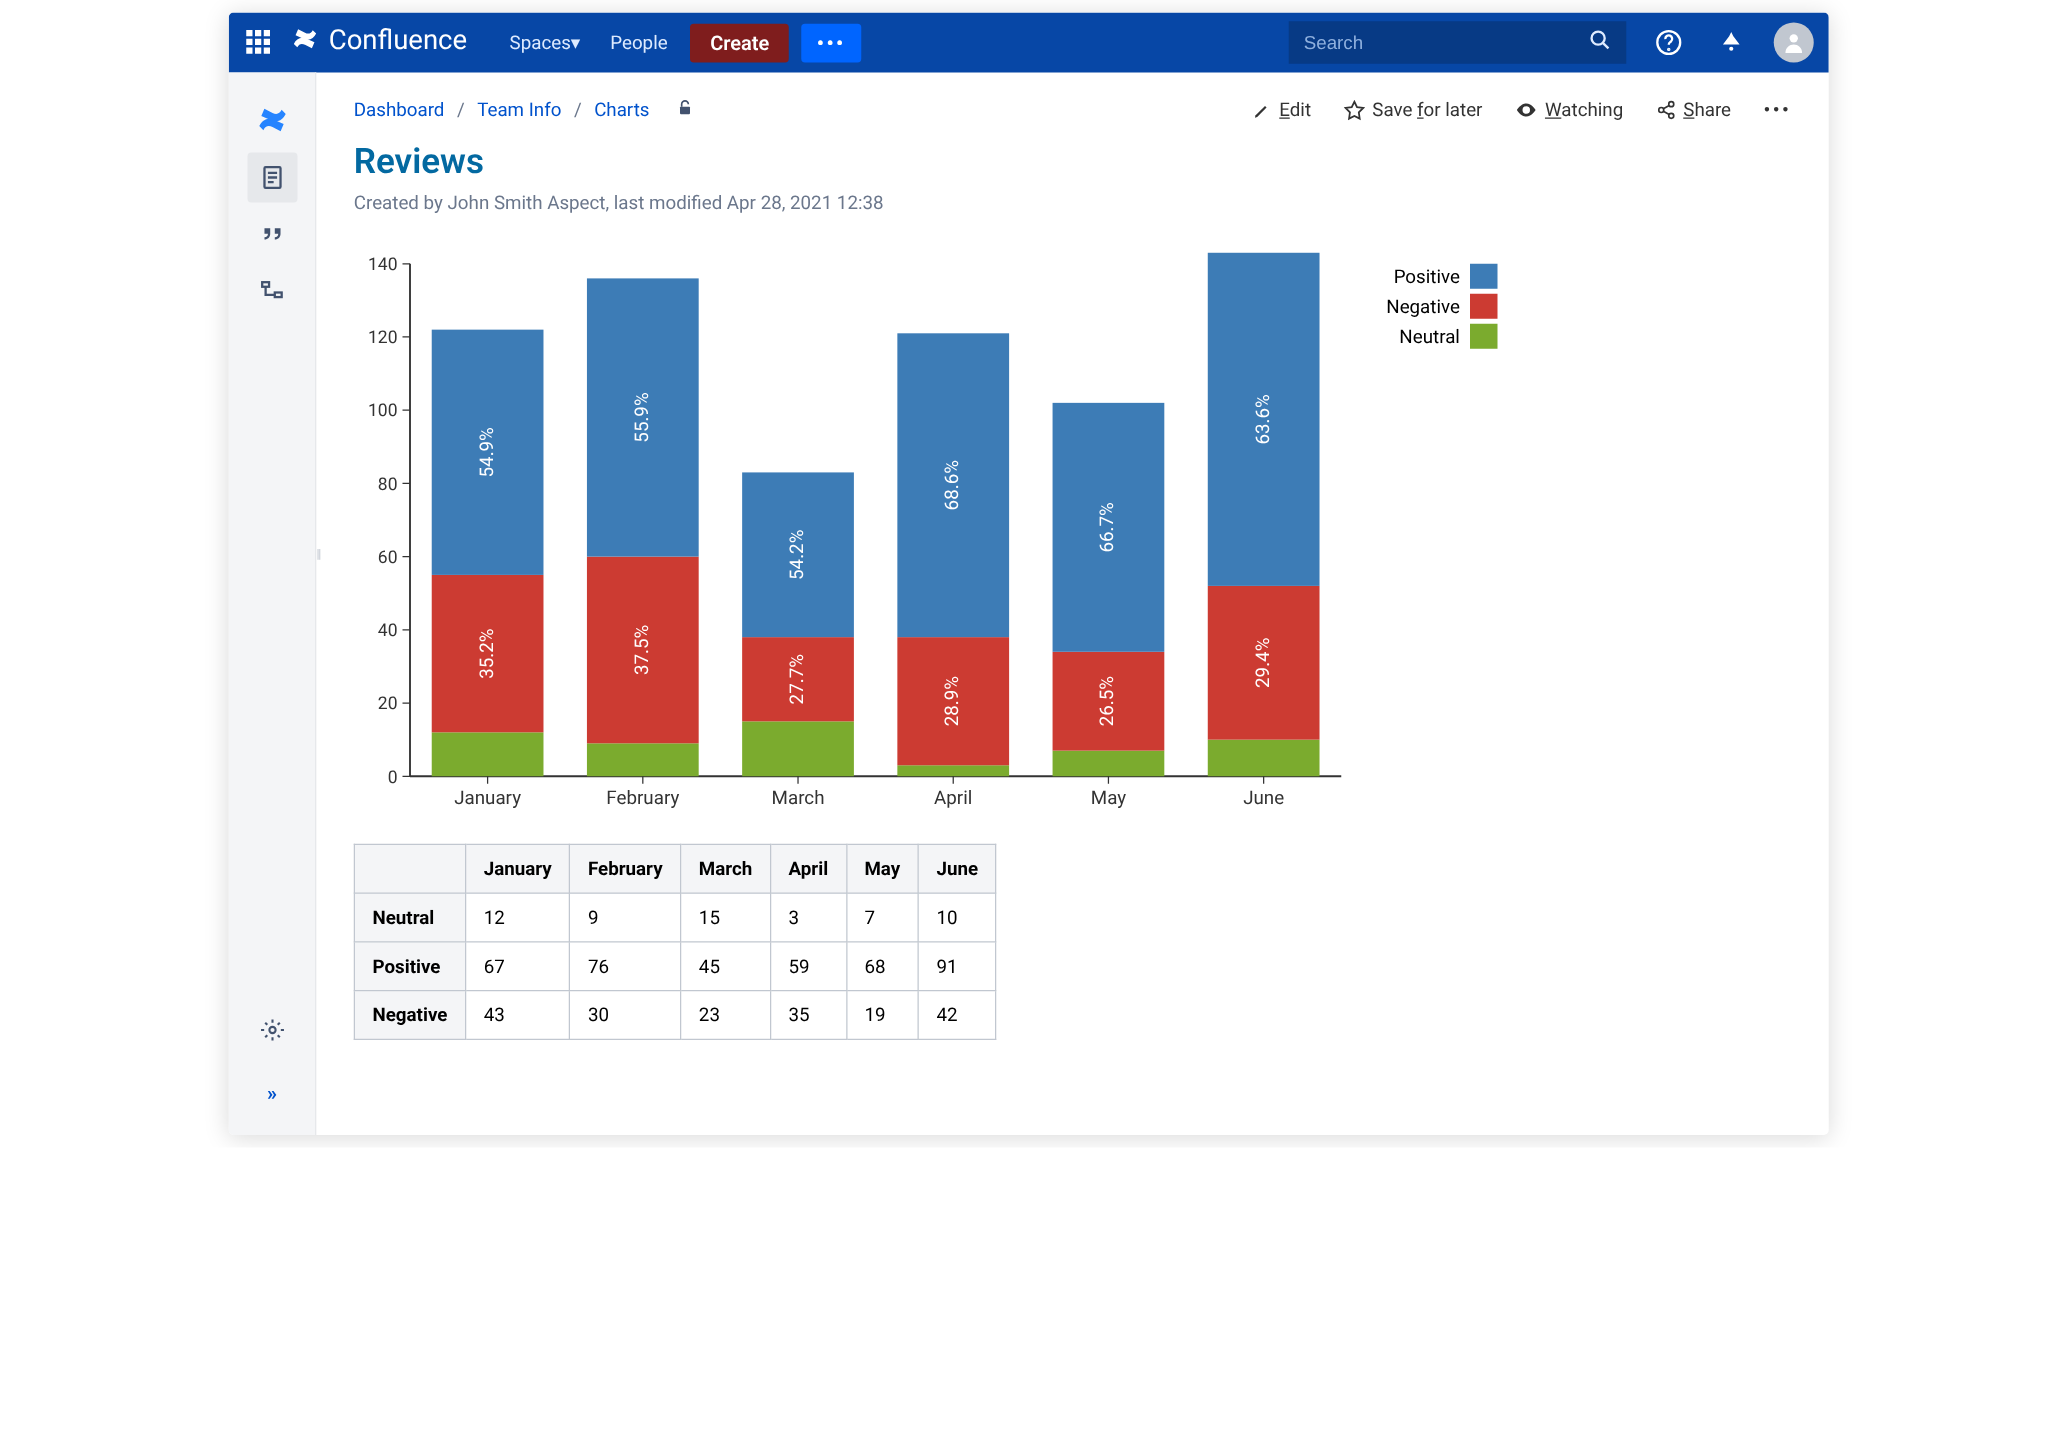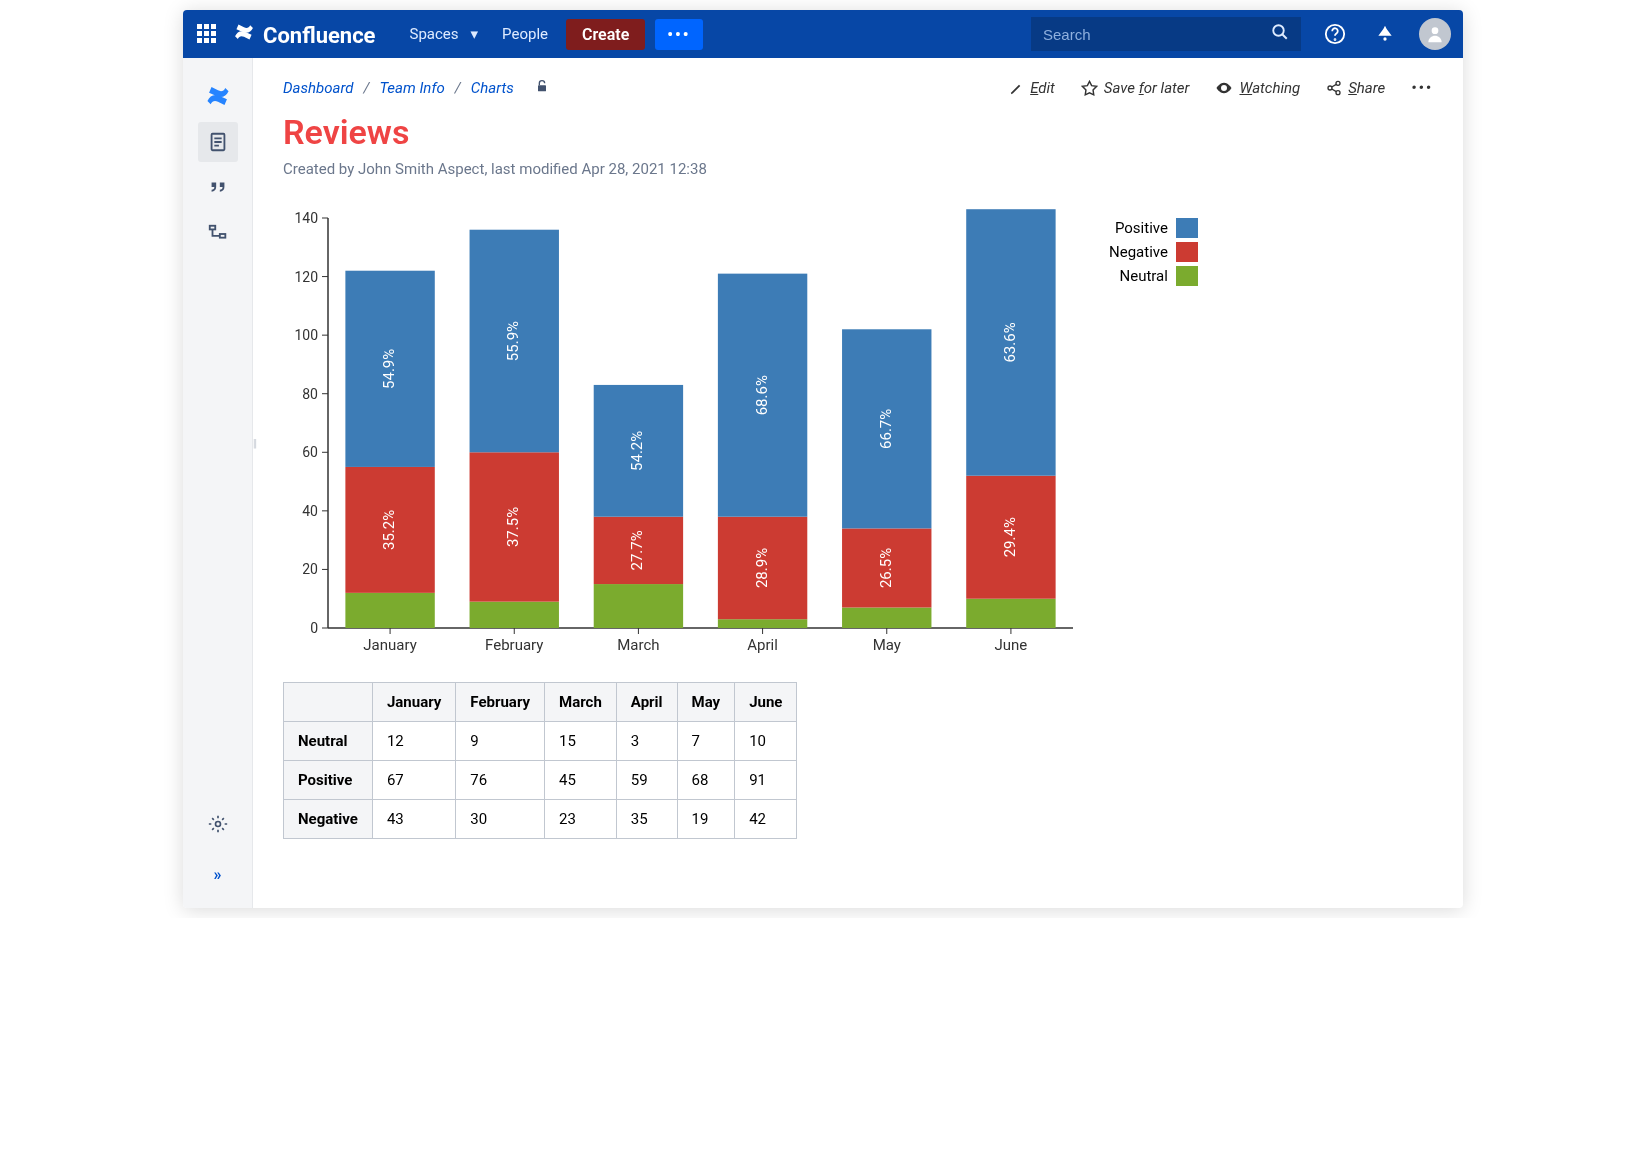--- a/index.html
+++ b/index.html
@@ -4,24 +4,24 @@
 <style>
 * { box-sizing: border-box; margin: 0; padding: 0; }
 body { font-family: -apple-system, BlinkMacSystemFont, "Segoe UI", Roboto, Arial, sans-serif; background: #fff; }
 
 .app { width: 1280px; margin: 10px auto; box-shadow: 0 2px 20px rgba(0,0,0,0.15); border-radius: 4px; overflow: hidden; background: #fff; }
 
 
 .topnav { background: #0747a6; height: 48px; display: flex; align-items: center; color: #fff; padding: 0 12px; gap: 8px; }
 .topnav .apps-icon { width: 24px; height: 24px; display: grid; grid-template-columns: repeat(3,5px); grid-template-rows: repeat(3,5px); gap: 2px; padding: 2px; cursor: pointer; }
 .topnav .apps-icon span { background: #fff; }
-.topnav .logo { display: flex; align-items: flex-end; gap: 8px; font-size: 22px; font-weight: 700; margin-left: 6px; cursor: pointer; }
+.topnav .logo { display: flex; align-items: flex-start; gap: 8px; font-size: 22px; font-weight: 400; margin-left: 6px; cursor: pointer; }
 .topnav .logo-mark svg { width: 22px; height: 22px; }
 .topnav .menu { display: flex; align-items: center; gap: 4px; margin-left: 16px; }
-.topnav .menu-item { padding: 6px 10px; color: #deebff; font-size: 15px; cursor: pointer; display: flex; align-items: center; gap: 12px; }
+.topnav .menu-item { padding: 6px 10px; color: #deebff; font-size: 15px; cursor: pointer; display: flex; align-items: center; gap: 0; }
 .topnav .create-btn { background: #7f1d1d; padding: 6px 16px; border-radius: 3px; font-weight: 600; cursor: pointer; margin-left: 4px; }
 .topnav .more-btn { background: #0065ff; padding: 6px 12px; border-radius: 3px; cursor: pointer; margin-left: 6px; font-weight: bold; letter-spacing: 2px; }
 .topnav .spacer { flex: 1; }
 .topnav .search { background: #073a85; height: 34px; width: 270px; display: flex; align-items: center; padding: 0 12px; color: #8fb0de; }
 .topnav .search input { background: transparent; border: none; outline: none; color: #fff; font-size: 15px; flex: 1; }
 .topnav .search input::placeholder { color: #8fb0de; }
 .topnav .icon-btn { width: 32px; height: 32px; border-radius: 50%; display: flex; align-items: center; justify-content: center; cursor: pointer; margin-left: 10px; }
 .topnav .avatar { background: #c1c7d0; }
 
 .body { display: flex; min-height: 850px; }
@@ -29,29 +29,29 @@
 
 .sidebar { width: 70px; background: #f4f5f7; border-right: 1px solid #e6e8eb; display: flex; flex-direction: column; align-items: center; padding-top: 18px; gap: 6px; position: relative; }
 .sidebar .sb-item { width: 40px; height: 40px; display: flex; align-items: center; justify-content: center; border-radius: 3px; cursor: pointer; color: #42526e; }
 .sidebar .sb-item.active { background: #e6e8eb; }
 .sidebar .sb-logo svg { width: 26px; height: 26px; }
 .sidebar .sb-bottom { position: absolute; bottom: 14px; display: flex; flex-direction: column; gap: 10px; align-items: center; }
 .sidebar .drag-handle { position: absolute; right: -4px; top: 380px; color: #c1c7d0; font-size: 10px; letter-spacing: -1px; }
 
 
 .main { flex: 1; padding: 20px 30px; }
-.breadcrumb-row { display: flex; align-items: center; font-style: italic; }
+.breadcrumb-row { display: flex; align-items: center; }
 .breadcrumbs { display: flex; align-items: center; gap: 10px; font-size: 15px; }
 .breadcrumbs a { color: #0052cc; text-decoration: none; cursor: pointer; }
 .breadcrumbs .sep { color: #6b778c; }
 .lock-icon { margin-left: 10px; color: #42526e; }
 .page-actions { margin-left: auto; display: flex; align-items: center; gap: 26px; color: #333; font-size: 15px; }
 .page-actions .action { display: flex; align-items: center; gap: 6px; cursor: pointer; }
 .page-actions .underline-letter { text-decoration: underline; }
-.page-title { font-size: 34px; font-weight: 600; color: #ef4444; margin-top: 14px; }
+.page-title { font-size: 28px; font-weight: 600; color: #0369a1; margin-top: 14px; }
 .page-meta { color: #6b778c; font-size: 15px; margin-top: 8px; }
 
 
 .chart-wrap { display: flex; margin-top: 30px; }
 .chart-area { position: relative; }
 .legend { margin-left: 26px; margin-top: 10px; }
 .legend-item { display: flex; align-items: center; justify-content: flex-end; gap: 8px; margin-bottom: 4px; font-size: 15px; }
 .legend-swatch { width: 22px; height: 20px; }
 
 

